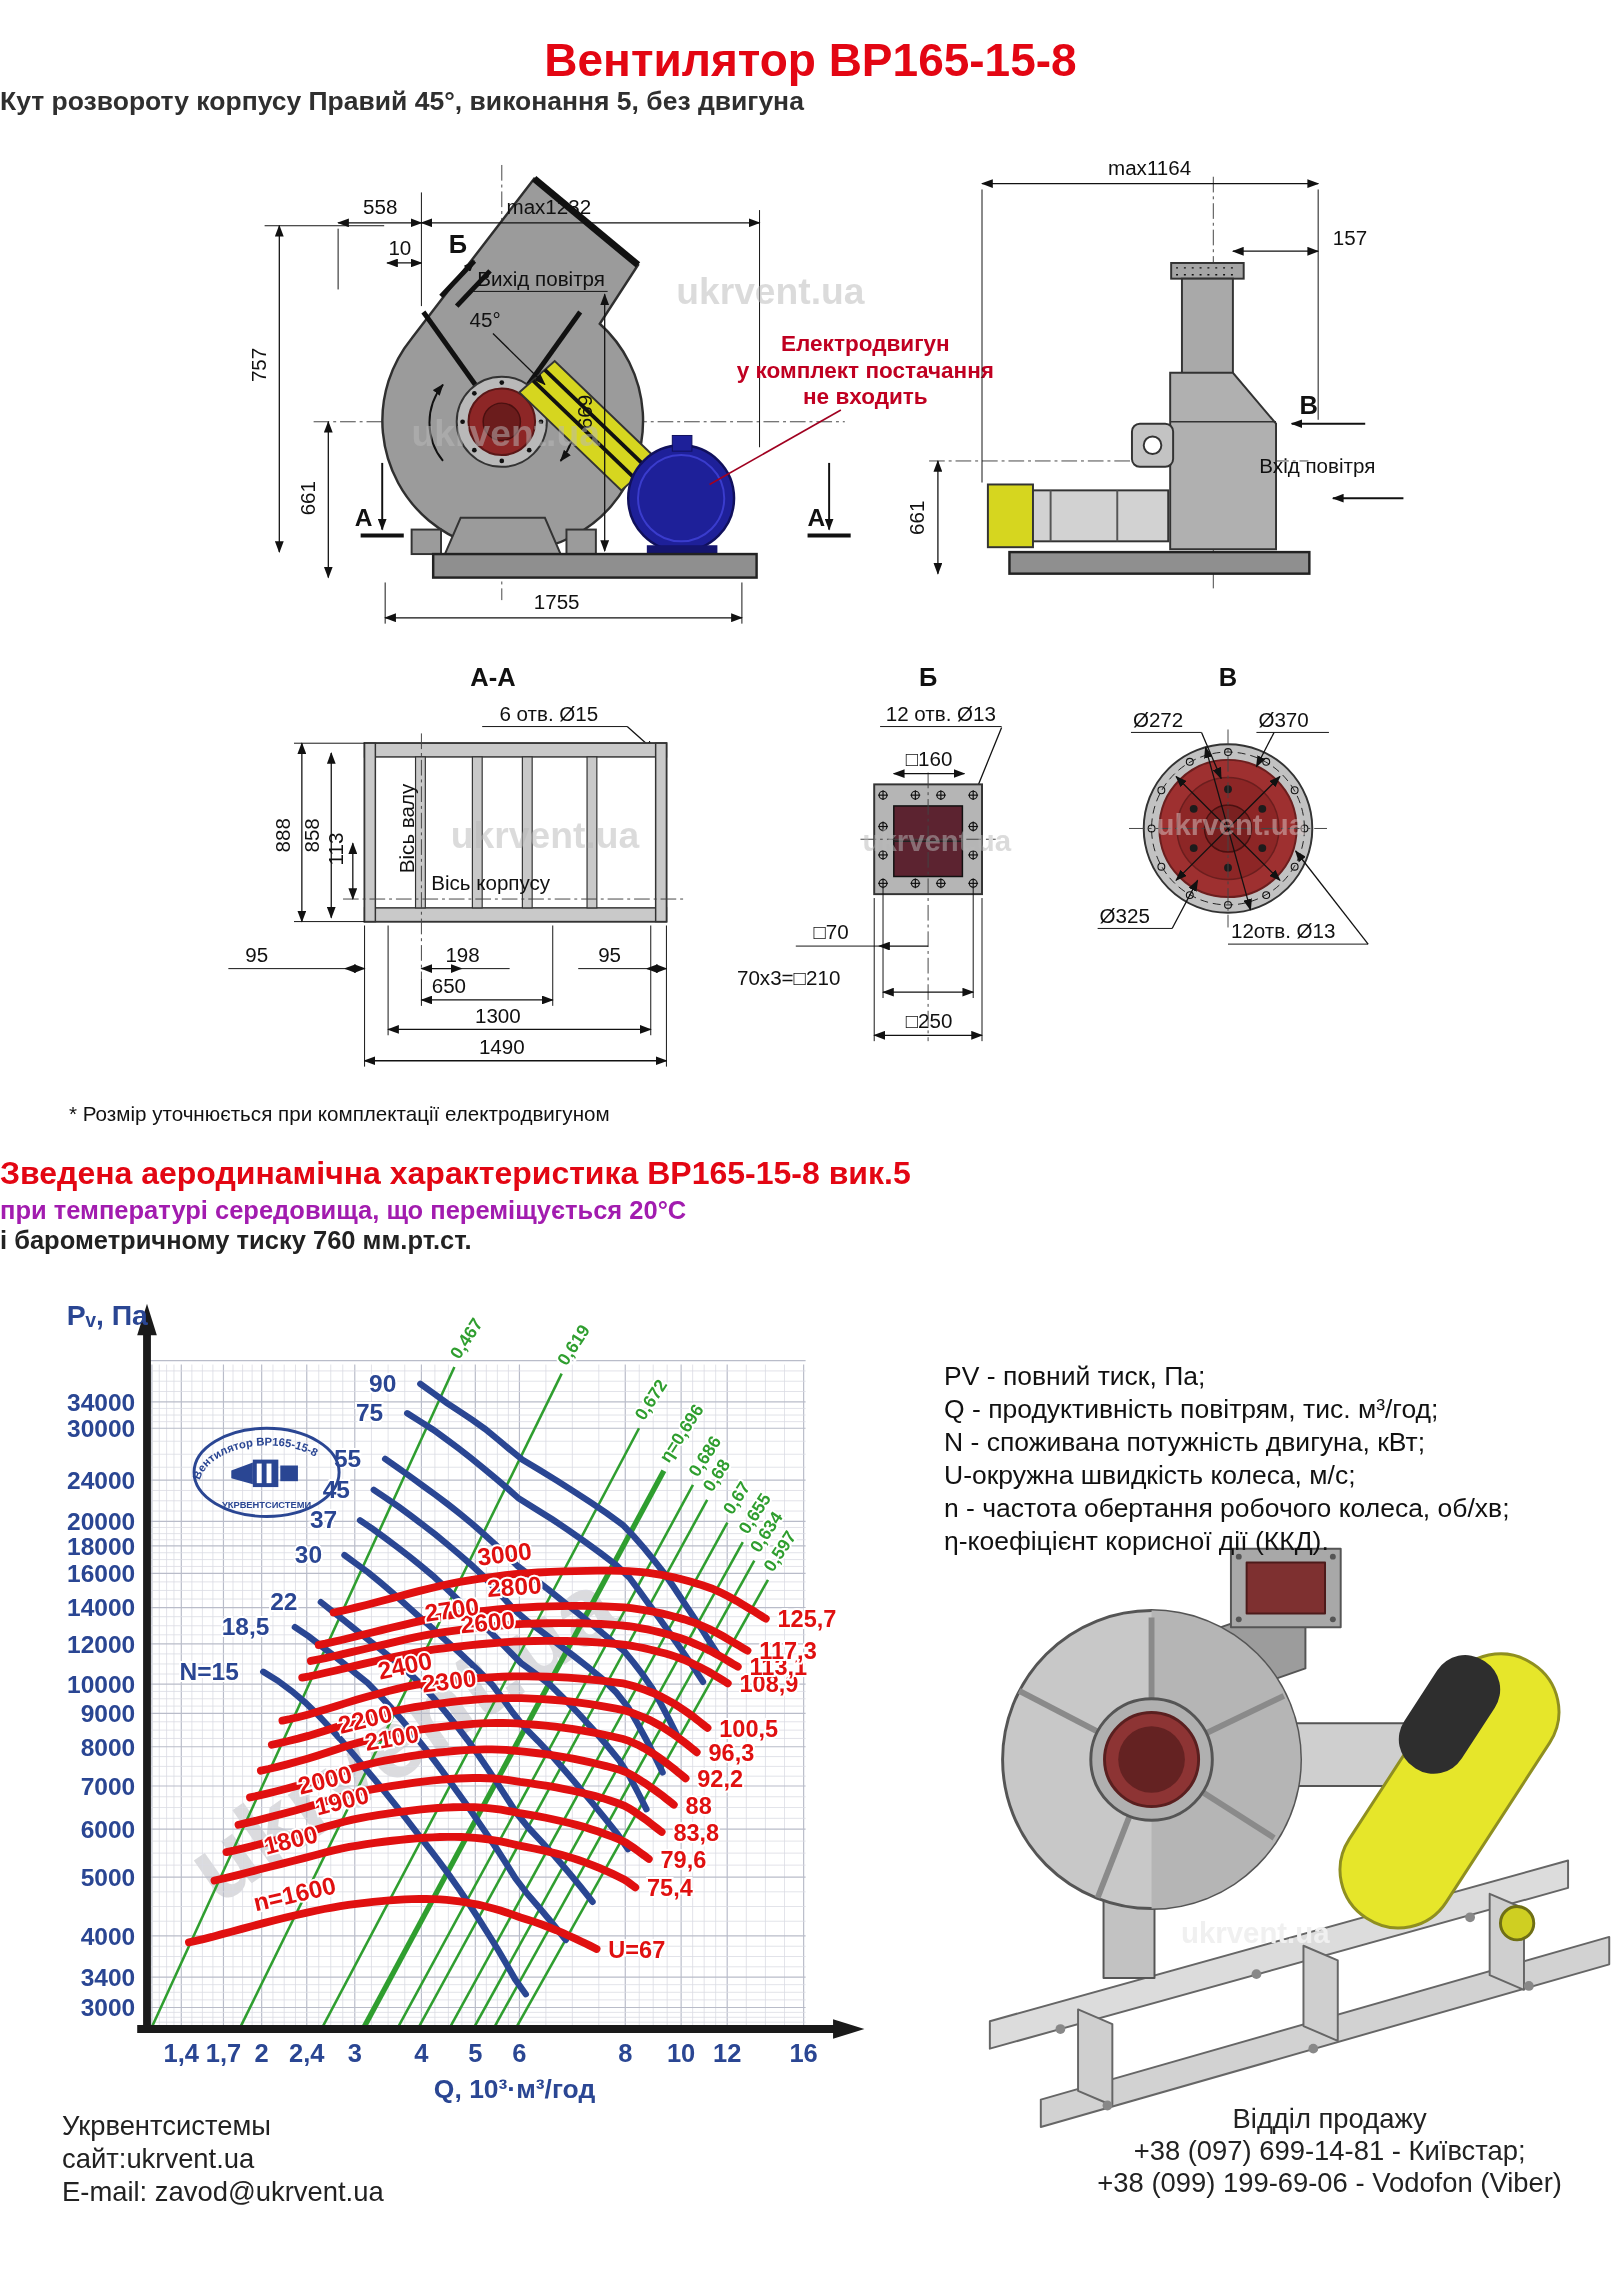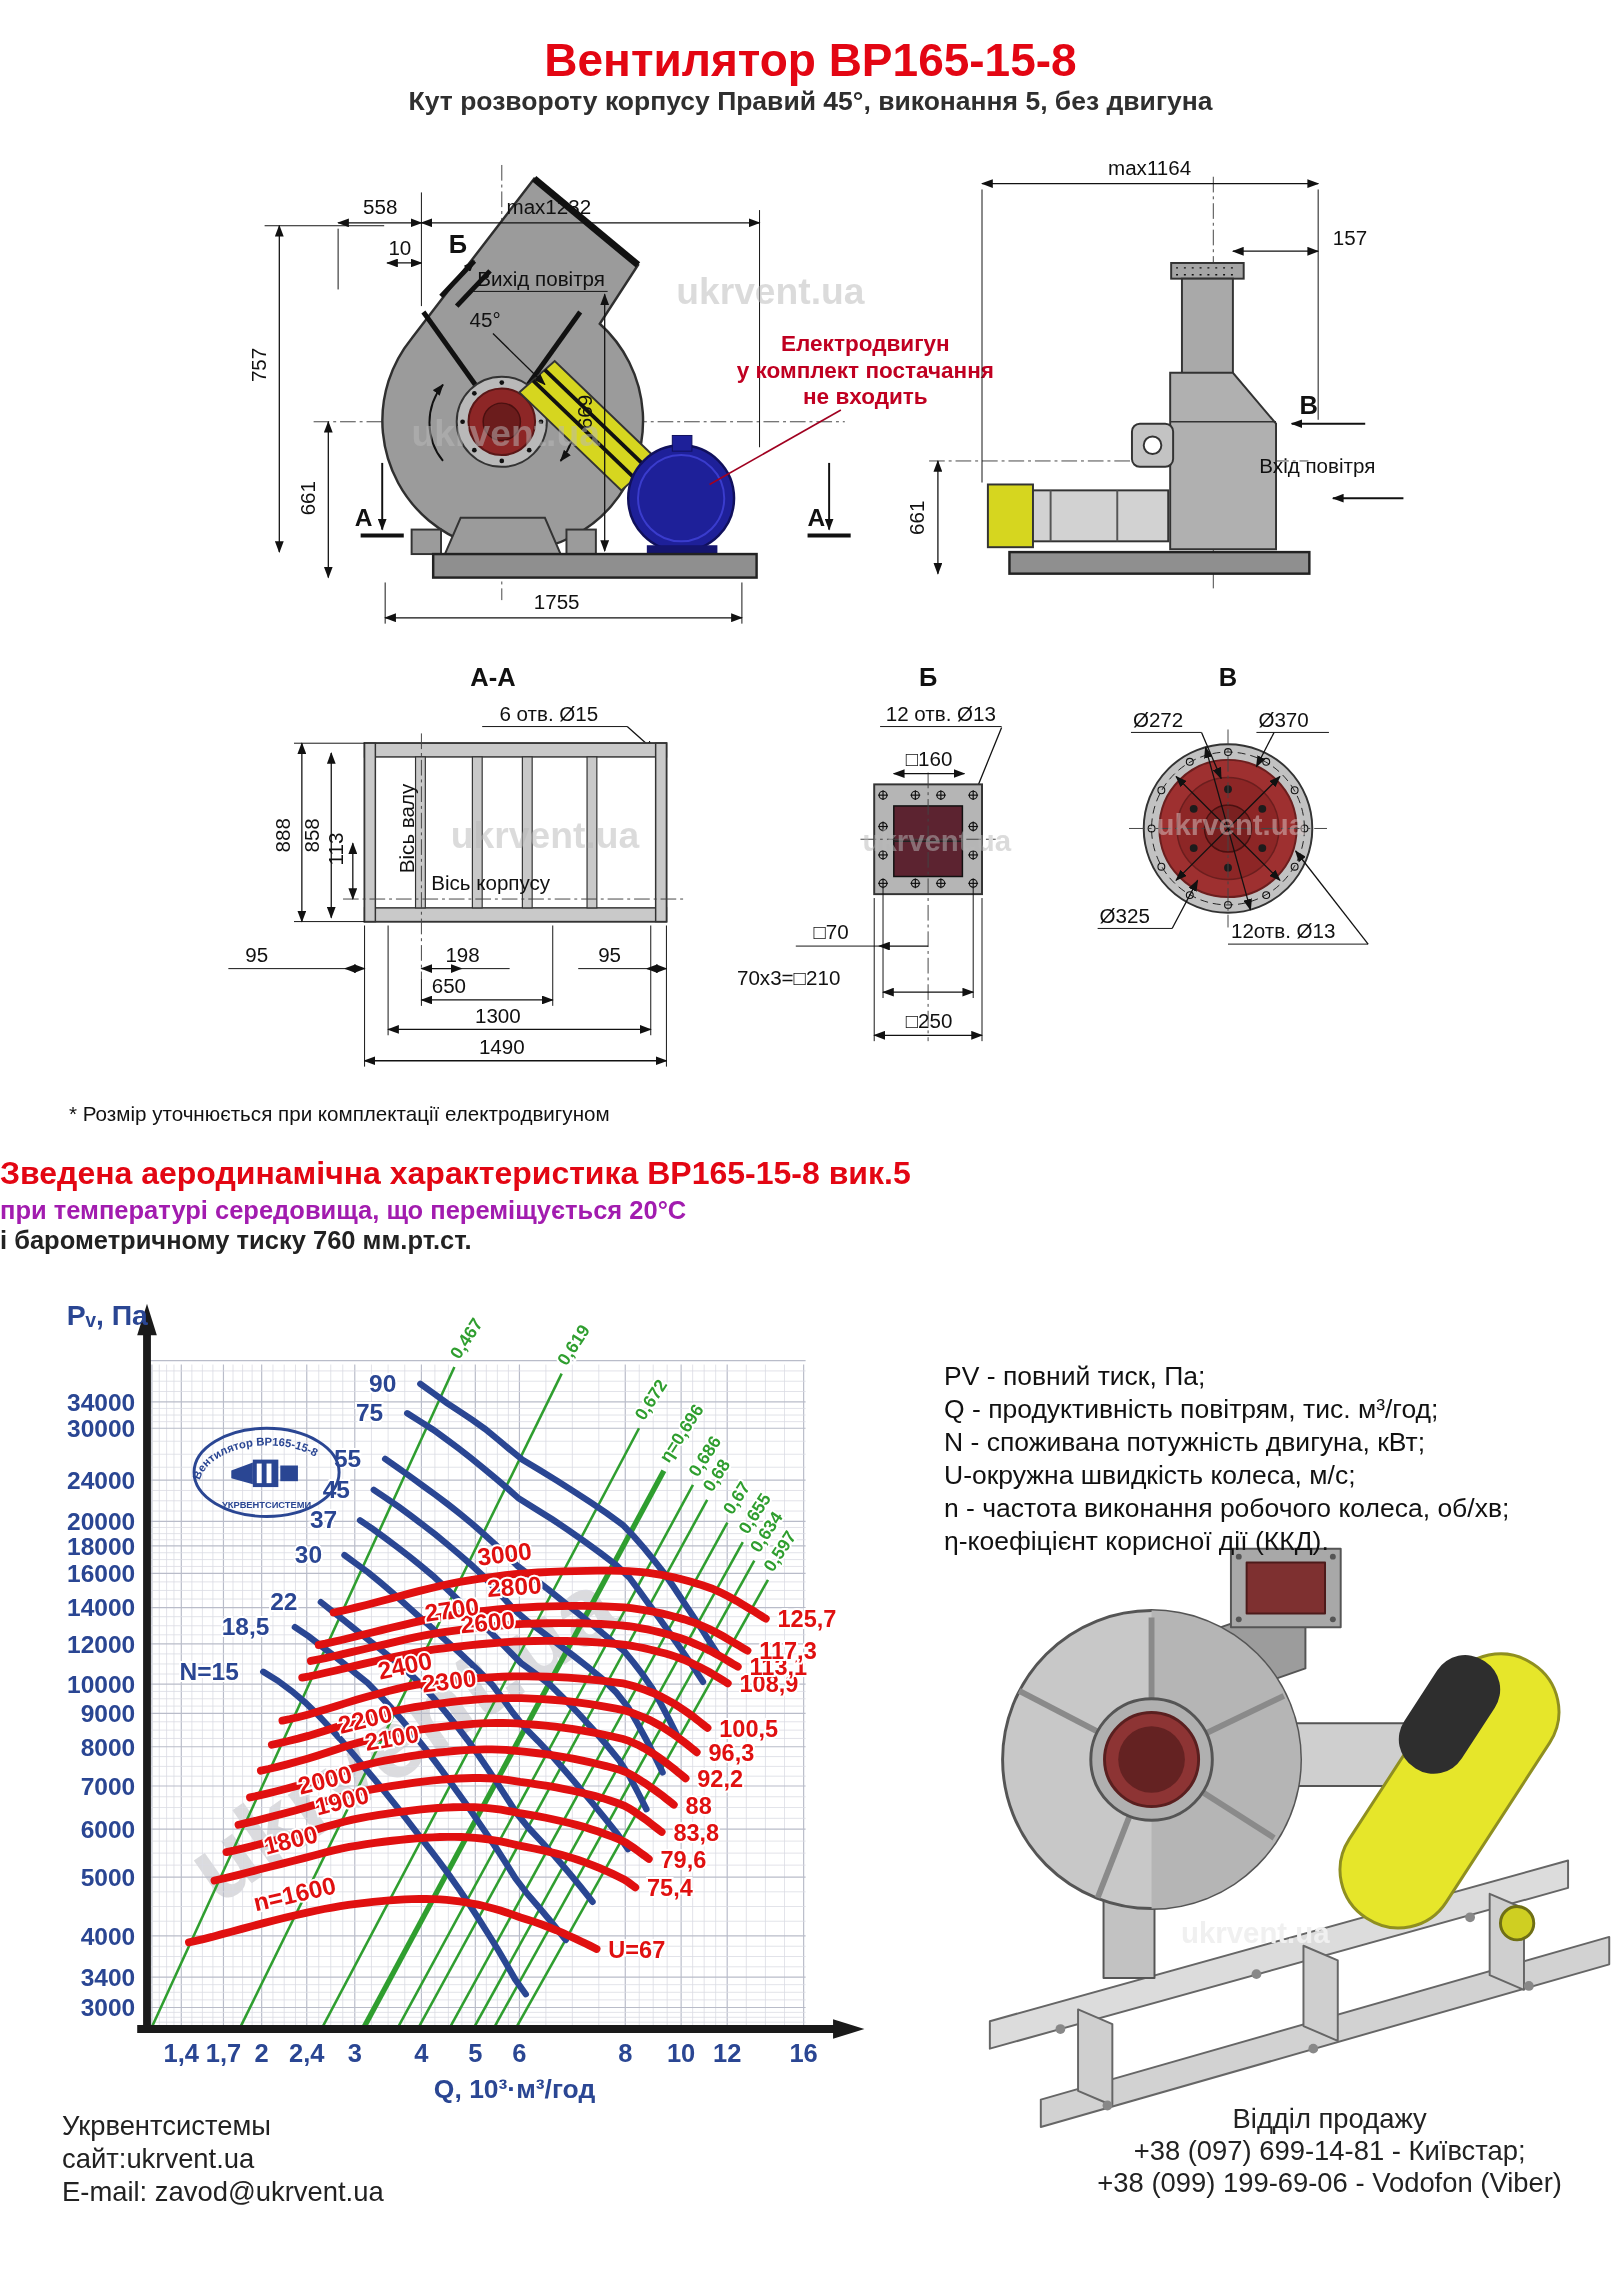--- a/index.html
+++ b/index.html
@@ -1,20 +1,20 @@
 <!DOCTYPE html>
 <html><head>
 <meta charset="utf-8">
 <style>
   html,body{margin:0;padding:0;background:#fff;}
   body{width:1621px;height:2293px;position:relative;font-family:"Liberation Sans","DejaVu Sans",sans-serif;overflow:hidden;}
   #scene{position:absolute;left:0;top:0;z-index:1;}
   .txt{position:absolute;z-index:2;}
   #title{top:33px;left:0;width:100%;text-align:center;font-size:46px;font-weight:bold;color:#e30613;}
-  #subtitle{top:86px;left:0;width:100%;text-align:center;font-size:26.5px;font-weight:bold;color:#2f2f2f;}
+  #subtitle{top:86px;left:0;width:100%;font-size:26.5px;font-weight:bold;color:#2f2f2f;}
   #note{top:1102px;left:69px;font-size:20.6px;color:#111;}
   #aero-h{top:1155px;left:0;width:100%;font-size:32px;font-weight:bold;color:#e30613;}
   #aero-s1{top:1196px;left:0;width:100%;font-size:25.5px;font-weight:bold;color:#a21caf;}
   #aero-s2{top:1226px;left:0;width:100%;text-align:left;font-size:25.5px;font-weight:bold;color:#222;}
   #legend{top:1360px;left:944px;width:647px;font-size:26.5px;color:#111;line-height:33px;}
   #footer-left{top:2109px;left:62px;font-size:27.4px;color:#222;line-height:33px;}
   #footer-right{top:2103px;right:59px;font-size:27.4px;color:#222;line-height:32px;text-align:center;}
   svg text{font-family:"Liberation Sans","DejaVu Sans",sans-serif;}
   .dimtxt{font-size:21px;fill:#111;}
   .dimtxt-m{font-size:21px;fill:#111;text-anchor:middle;}
@@ -33,21 +33,21 @@
 <div class="txt" id="note">* Розмір уточнюється при комплектації електродвигуном</div>
 <div class="txt" id="aero-h">Зведена аеродинамічна характеристика ВР165-15-8 вик.5</div>
 <div class="txt" id="aero-s1">при температурі середовища, що переміщується 20°С</div>
 <div class="txt" id="aero-s2">і барометричному тиску 760 мм.рт.ст.</div>
 
 <div class="txt" id="legend">
   <div>PV - повний тиск, Па;</div>
   <div>Q - продуктивність повітрям, тис. м³/год;</div>
   <div>N - споживана потужність двигуна, кВт;</div>
   <div>U-окружна швидкість колеса, м/с;</div>
-  <div>n - частота виконання робочого колеса, об/хв;</div>
+  <div>n - частота обертання робочого колеса, об/хв;</div>
   <div>η-коефіцієнт корисної дії (ККД).</div>
 </div>
 
 <div class="txt" id="footer-left">
   <div>Укрвентсистемы</div>
   <div>сайт:ukrvent.ua</div>
   <div>E-mail: zavod@ukrvent.ua</div>
 </div>
 <div class="txt" id="footer-right">
   <div>Відділ продажу</div>

